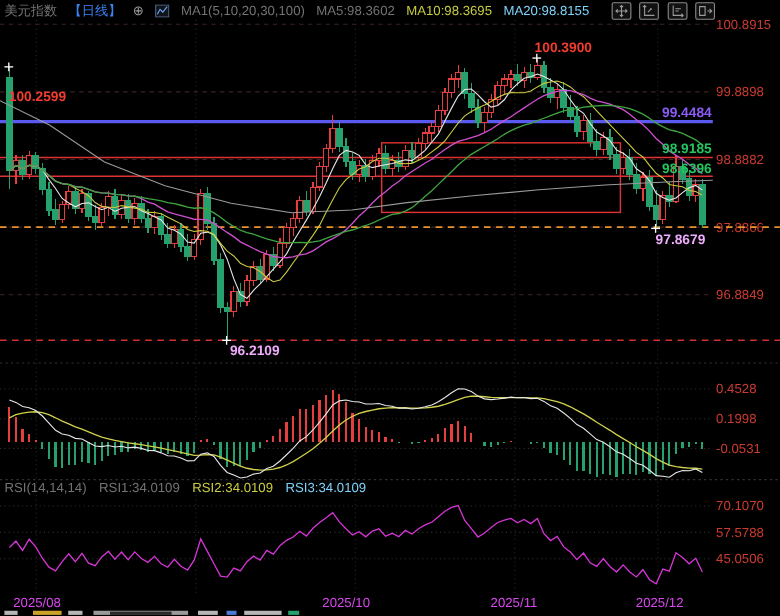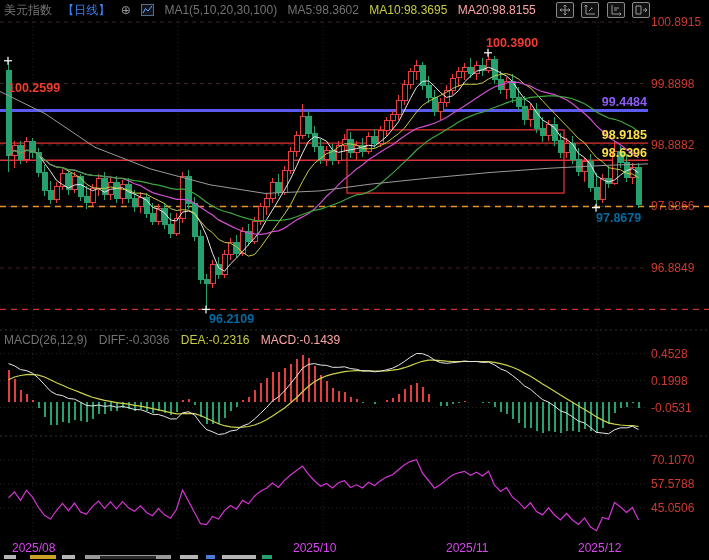--- a/index.html
+++ b/index.html
@@ -4,32 +4,32 @@
 <style>
   html,body{margin:0;padding:0;background:#000;}
   #app{position:relative;width:709px;height:560px;background:#000;overflow:hidden;
        font-family:"Liberation Sans","DejaVu Sans",sans-serif;}
   .hdr{position:absolute;top:2px;left:4px;height:16px;white-space:nowrap;font-size:12px;z-index:5;}
   .hdr span{margin-right:7px;}
   .c-w{color:#737373;}
   .c-gold{color:#3b82f6;}
   .c-gray{color:#9a9a9a;}
   .c-yel{color:#c9cc3f;text-align:center;}
-  .c-mag{color:#fca5a5;}
+  .c-mag{color:#7dd3fc;}
   .mini-icon{display:inline-block;vertical-align:-2px;}
   .toolbar{position:absolute;top:2px;left:556px;z-index:6;white-space:nowrap;}
   .tbtn{display:inline-block;width:16px;height:14px;margin-right:3px;border:1px solid #8a8a8a;
         border-radius:2px;background:#111;vertical-align:top;}
   .tbtn svg{display:block;}
   #chart-svg{position:absolute;top:0;left:0;z-index:1;}
   .ann{position:absolute;z-index:4;font-size:12.5px;font-weight:700;white-space:nowrap;}
   .ann-red{color:#f23c30;}
-  .ann-green{color:#0369a1;}
+  .ann-green{color:#f0abfc;}
   .hl-blue{color:#8b5cf6;}
-  .hl-red{color:#fde047;}
+  .hl-red{color:#22c55e;}
   .hl-lab{position:absolute;right:62px;z-index:4;font-size:12.5px;font-weight:700;}
   .ind-hdr{position:absolute;left:4px;font-size:12px;white-space:nowrap;z-index:5;}
   .ind-hdr span{margin-right:8px;}
   .xl{position:absolute;top:541px;color:#d946ef;font-size:12px;z-index:4;}
   .wm{position:absolute;right:5px;top:499px;z-index:7;color:#f5f5f5;font-size:40px;
       letter-spacing:2px;text-shadow:0 0 3px #000;}
   .strip{position:absolute;left:0;top:555px;width:709px;height:5px;overflow:hidden;z-index:5;}
   .strip div{position:absolute;top:0;height:4px;}
 </style>
 </head>
@@ -454,27 +454,27 @@
 
   <div class="ann ann-red" style="left:8px;top:47px;margin-top:34px;">100.2599</div>
   <div class="ann ann-red" style="left:486px;top:36px;">100.3900</div>
   <div class="ann ann-green" style="left:209px;top:312px;">96.2109</div>
   <div class="ann ann-green" style="left:596px;top:211px;">97.8679</div>
 
   <div class="hl-lab hl-blue" style="top:95px;">99.4484</div>
   <div class="hl-lab hl-red" style="top:128px;">98.9185</div>
   <div class="hl-lab hl-red" style="top:146px;">98.6396</div>
 
-  <div class="ind-hdr" style="top:333px;">
-    <span class="c-w">MACD(26,12,9)</span>
-    <span class="c-w">DIFF:-0.3036</span>
-    <span class="c-yel">DEA:-0.2316</span>
-    <span class="c-mag">MACD:-0.1439</span>
+
+  <div class="ind-hdr" style="top:436px;">
+    <span class="c-w">RSI(14,14,14)</span>
+    <span class="c-w">RSI1:34.0109</span>
+    <span class="c-yel">RSI2:34.0109</span>
+    <span class="c-mag">RSI3:34.0109</span>
   </div>
-
 
   <div class="xl" style="left:12px;">2025/08</div>
   <div class="xl" style="left:148px;margin-top:35px;">2025/09</div>
   <div class="xl" style="left:293px;">2025/10</div>
   <div class="xl" style="left:446px;">2025/11</div>
   <div class="xl" style="left:578px;">2025/12</div>
 
 
   <div class="strip">
     <div style="left:4px;width:12px;background:#b5b5b5;"></div>

